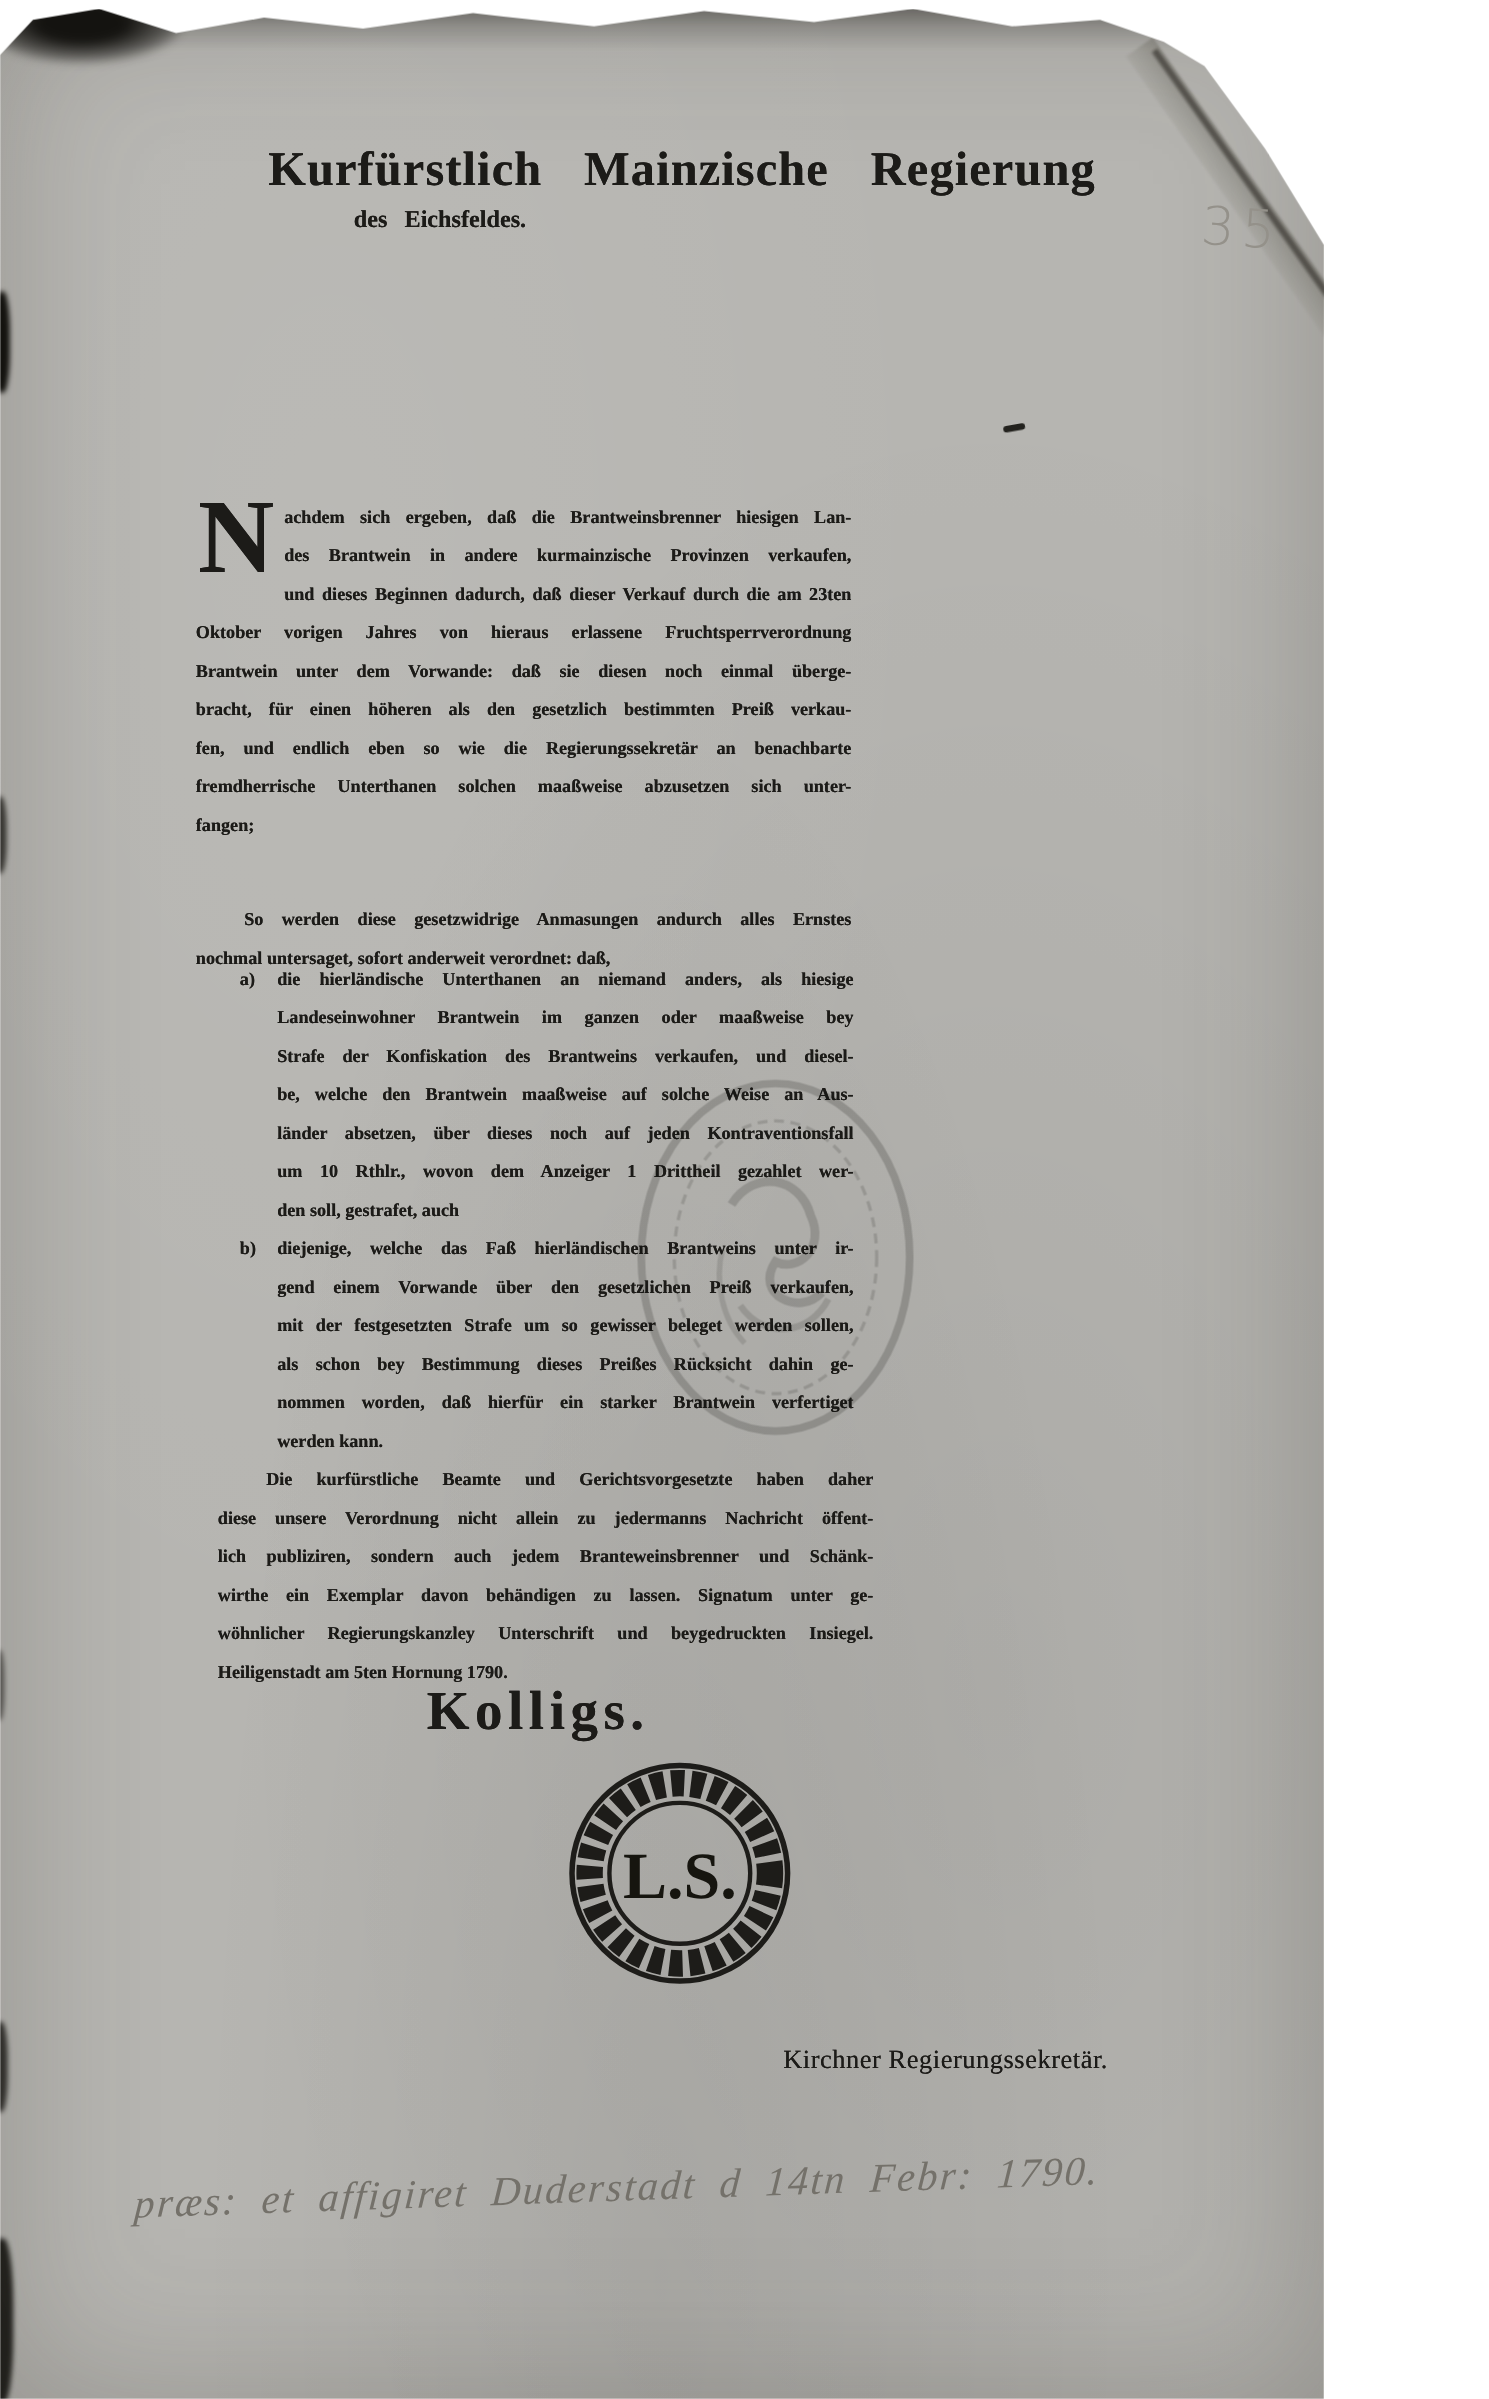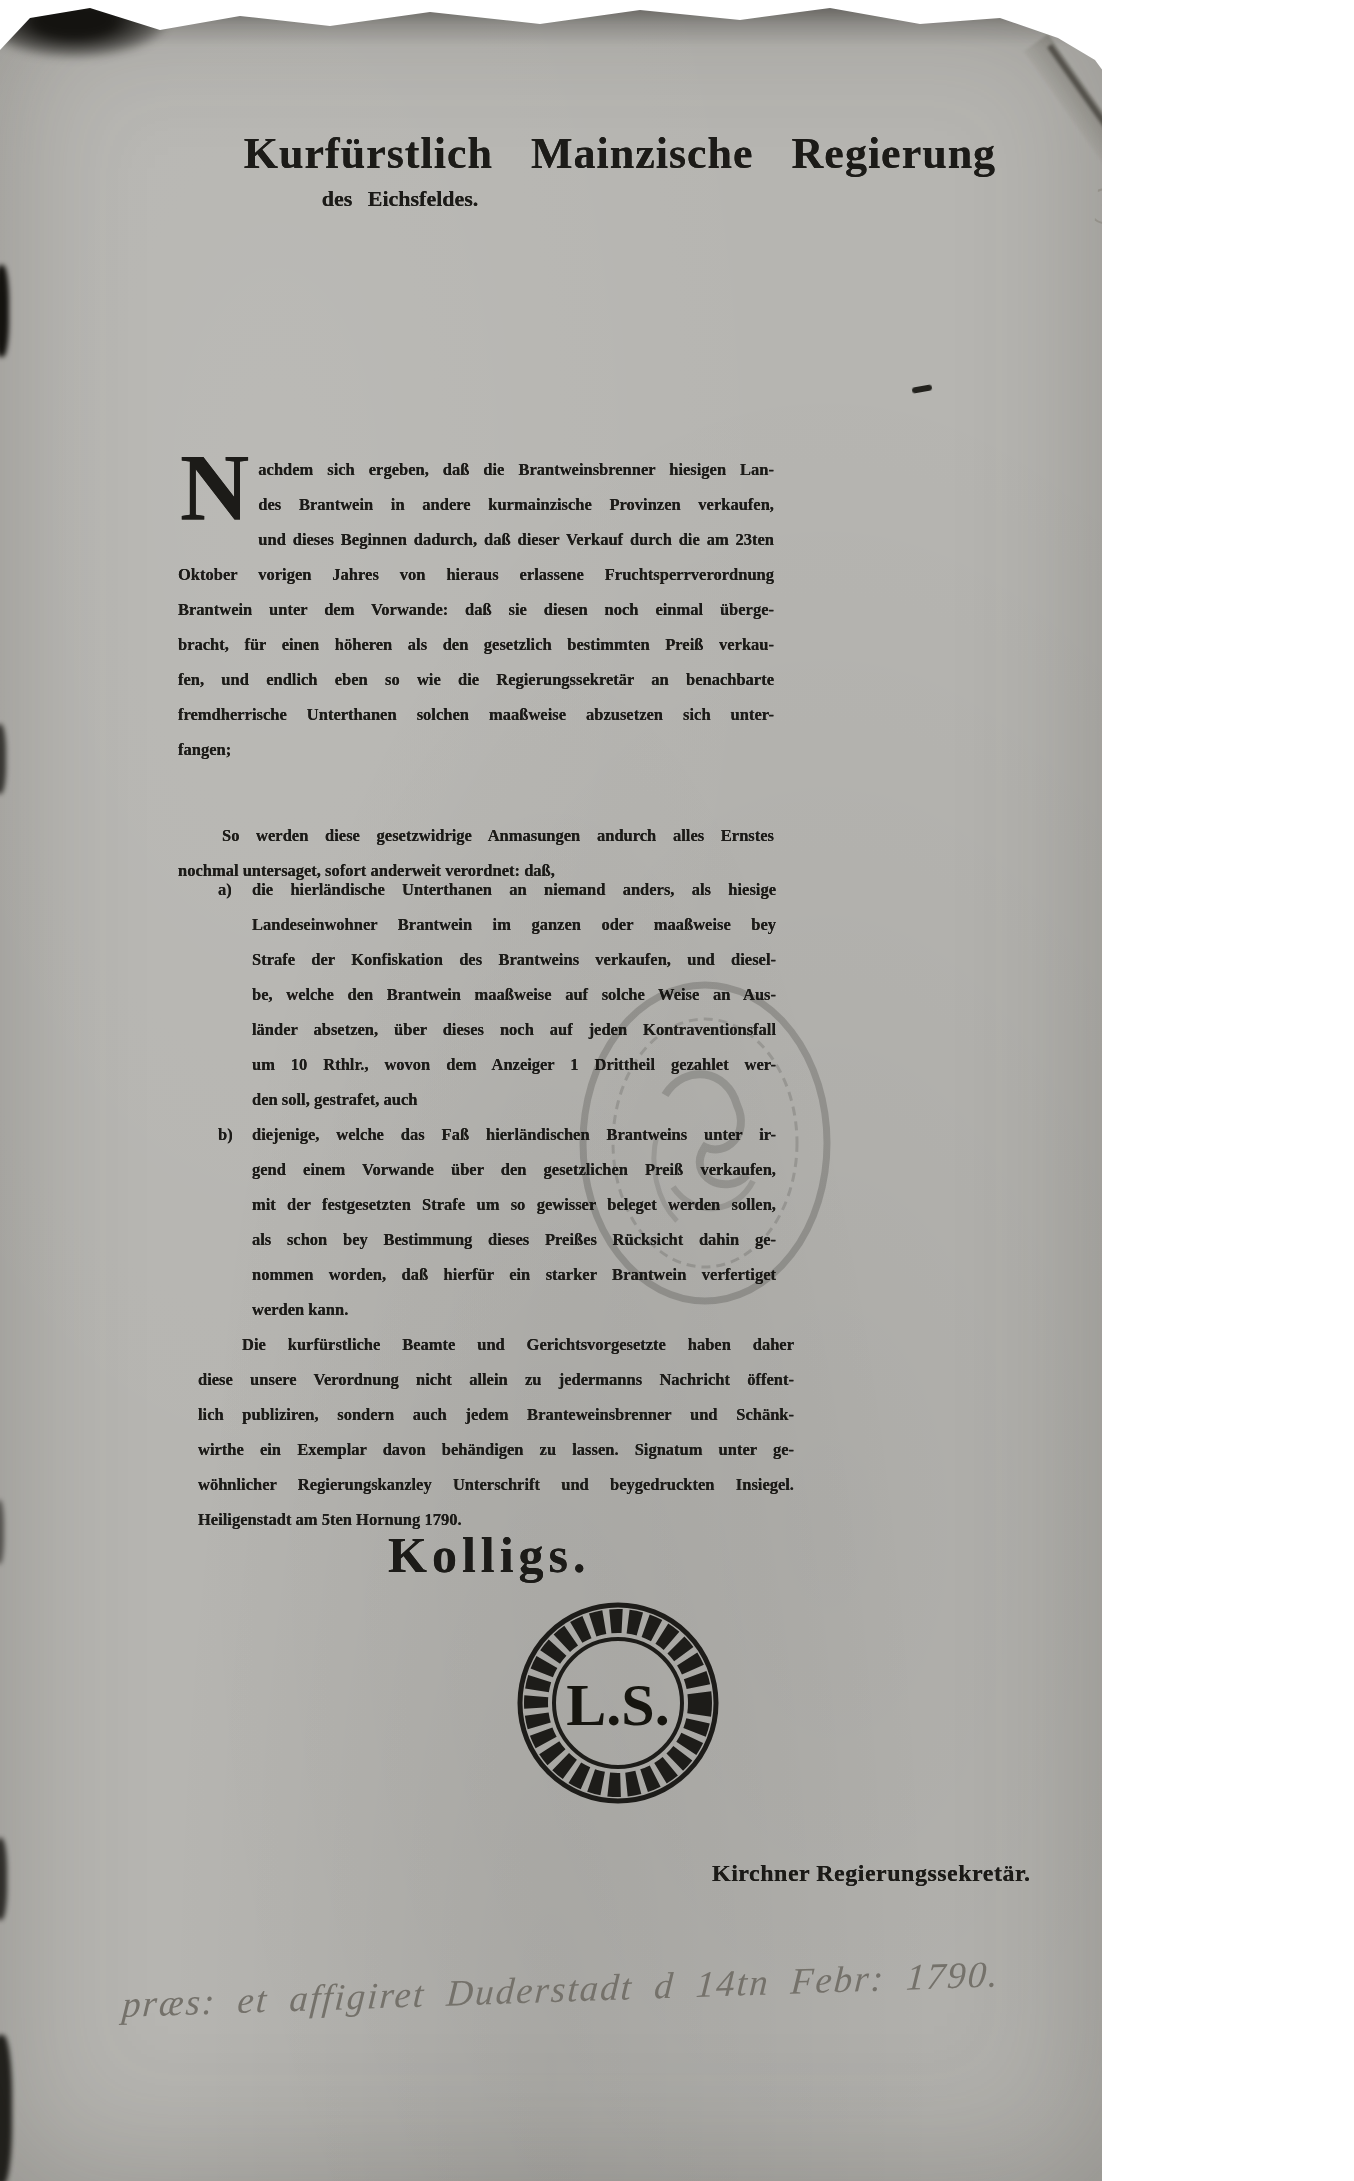--- a/index.html
+++ b/index.html
@@ -1,16 +1,16 @@
 <!DOCTYPE html>
 <html><head>
 <meta charset="utf-8">
 <style>
   html,body{margin:0;padding:0;background:#ffffff;}
-  .page{position:relative;width:1102px;height:2181px;background:#ffffff;overflow:hidden;
+  .page{position:relative;width:1203px;height:2181px;background:#ffffff;overflow:hidden;
         font-family:"Liberation Serif","DejaVu Serif",serif;}
   
   .paper{position:absolute;inset:0;
     background:
       radial-gradient(ellipse at 25% 22%, rgba(255,255,255,0.06), transparent 45%),
       radial-gradient(ellipse at 75% 70%, rgba(0,0,0,0.05), transparent 55%),
       radial-gradient(ellipse at 50% 95%, rgba(0,0,0,0.06), transparent 50%),
       #b6b5b1;
     box-shadow: inset 0 0 140px rgba(60,58,52,0.28);
     clip-path: polygon(0px 50px,30px 18px,90px 8px,160px 30px,240px 16px,330px 26px,430px 12px,
@@ -54,21 +54,21 @@
   .indent-first .lines > .line:first-child{text-indent:44px;}
   .p1{top:452px;}
   .p2{top:818px;}
   .item{left:252px;width:524px;}
   .ia{top:872px;}
   .ib{top:1117px;}
   .closing{top:1327px;margin-left:20px;}
   .marker{position:absolute;left:-34px;top:0;line-height:35px;font-weight:bold;}
   .dropcap{float:left;font-size:96px;line-height:72px;font-weight:bold;margin:0 9px 0 2px;}
   .kolligs{position:absolute;left:388px;top:1526px;font-size:50px;font-weight:bold;letter-spacing:5px;}
-  .secretary{position:absolute;left:712px;top:1860px;font-size:24px;font-weight:bold;letter-spacing:.5px;}
+  .secretary{position:absolute;left:712px;top:1860px;font-size:24px;font-weight:normal;letter-spacing:.5px;}
   
   .seal{position:absolute;left:513px;top:1598px;}
   .stamp{position:absolute;left:565px;top:975px;mix-blend-mode:multiply;pointer-events:none;}
   
   .handnote{position:absolute;left:122px;top:1968px;width:860px;color:#74716a;
     font-style:italic;font-size:37px;letter-spacing:2px;word-spacing:10px;
     transform:rotate(-2deg) skewX(-6deg);white-space:nowrap;}
 </style>
 </head>
 <body>

